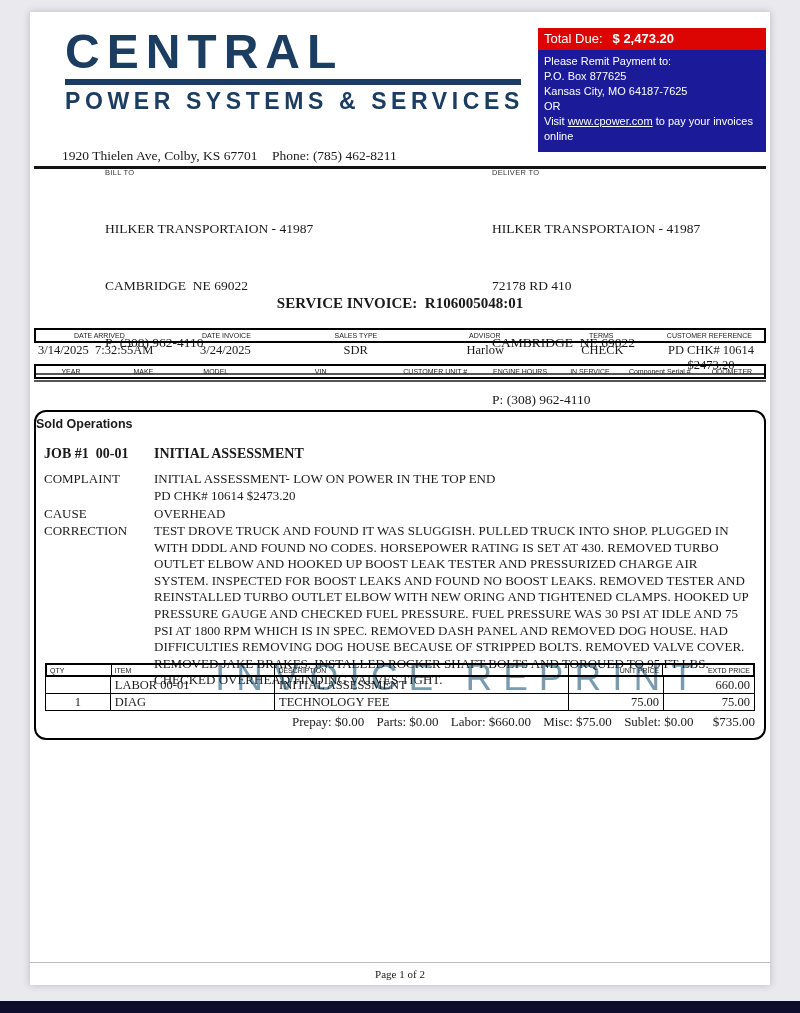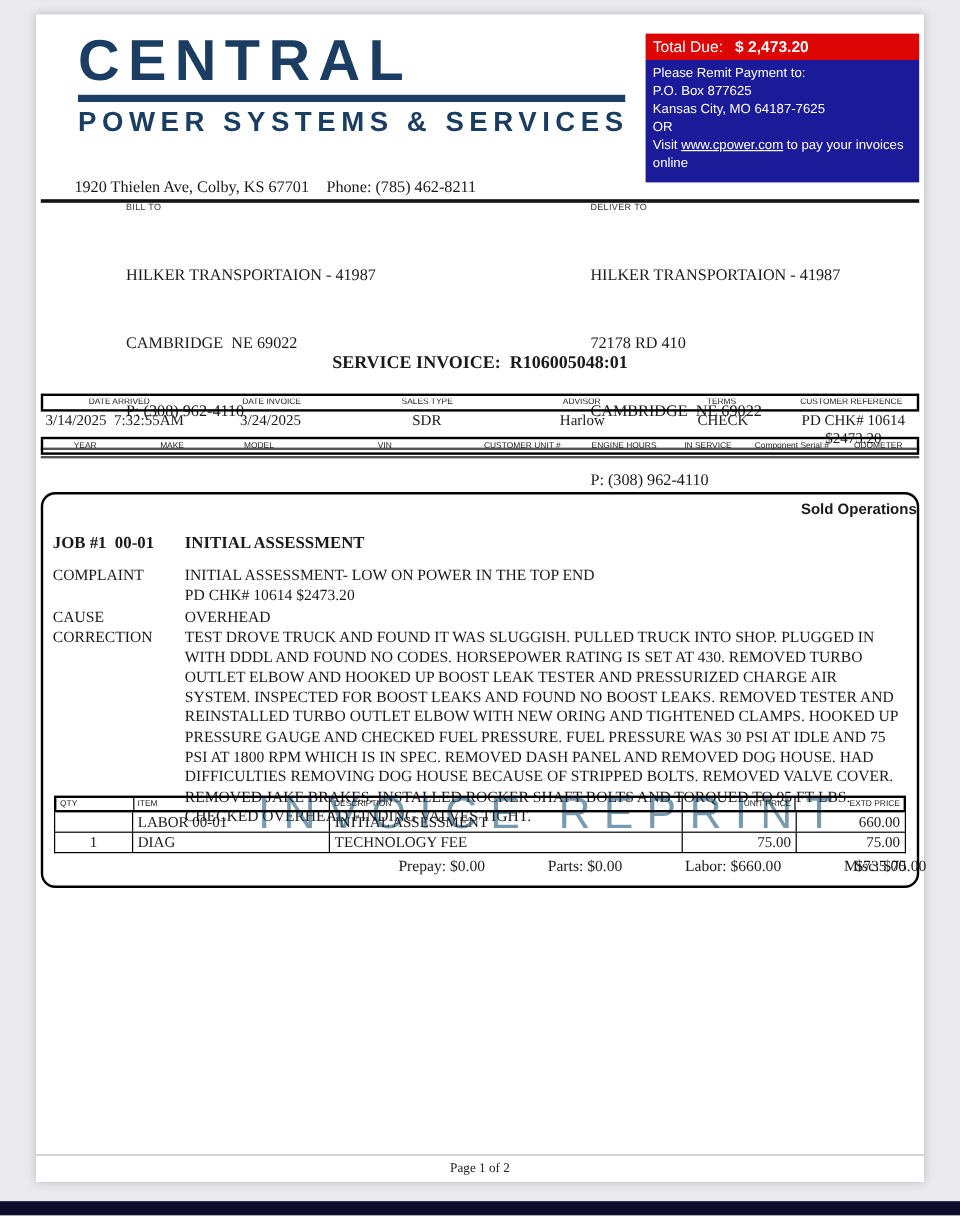--- a/index.html
+++ b/index.html
@@ -79,21 +79,21 @@
   
   .cu0{width:9.6%;} .cu1{width:10.3%;} .cu2{width:9.6%;} .cu3{width:19.2%;} .cu4{width:12.3%;}
   .cu5{width:11%;} .cu6{width:8.2%;} .cu7{width:11%;} .cu8{width:8.8%;}
 
   
   .sold-box {
     position:absolute; left:4px; top:398px; width:732px; height:330px;
     border:2px solid #000; border-radius:12px;
   }
   .sold-title {
-    position:absolute; top:5px; left:0; width:100%; text-align:right;
+    position:absolute; top:5px; left:0; width:100%; text-align:left;
     font-family:"Liberation Sans", sans-serif; font-weight:bold; font-size:12.5px;
   }
   .job-num { position:absolute; left:8px; top:34px; font-weight:bold; font-size:14px; white-space:pre-wrap; }
   .job-name { position:absolute; left:118px; top:34px; font-weight:bold; font-size:14px; }
   .op-label { position:absolute; left:8px; font-size:13px; }
   .op-val { position:absolute; left:118px; font-size:13px; }
   .lbl-complaint { top:59px; } .val-complaint1 { top:59px; } .val-complaint2 { top:76px; }
   .lbl-cause { top:94px; } .val-cause { top:94px; }
   .lbl-correction { top:111px; }
   .val-correction { top:111px; width:596px; line-height:16.6px; }
@@ -119,21 +119,21 @@
     font-size:12.5px; padding:0 4px; white-space:nowrap; overflow:hidden;
     height:100%; display:flex; align-items:center;
   }
   .col0{width:9.15%;} .col1{width:23.2%;} .col2{width:41.55%;} .col3{width:13.4%;} .col4{width:12.7%;}
   .cellb { border-right:1.5px solid #000; }
   .t-center { justify-content:center; }
   .t-right { justify-content:flex-end; }
 
   .totals-row { position:absolute; left:0; top:702px; width:740px; font-size:13px; z-index:2; }
   .totals-row .segs { position:absolute; left:262px; white-space:nowrap; }
-  .totals-row .seg { margin-right:9px;margin-left:40px; }
+  .totals-row .seg { margin-right:9px; }
   .totals-row .grand { position:absolute; right:15px; }
 
   .footer-rule { position:absolute; left:0px; top:950px; width:740px; border-top:1px solid #bbb; }
   .footer-page { position:absolute; left:0; top:956px; width:740px; text-align:center; font-size:11px; color:#222; }
 </style>
 </head>
 <body>
 
 <div class="page">
 

